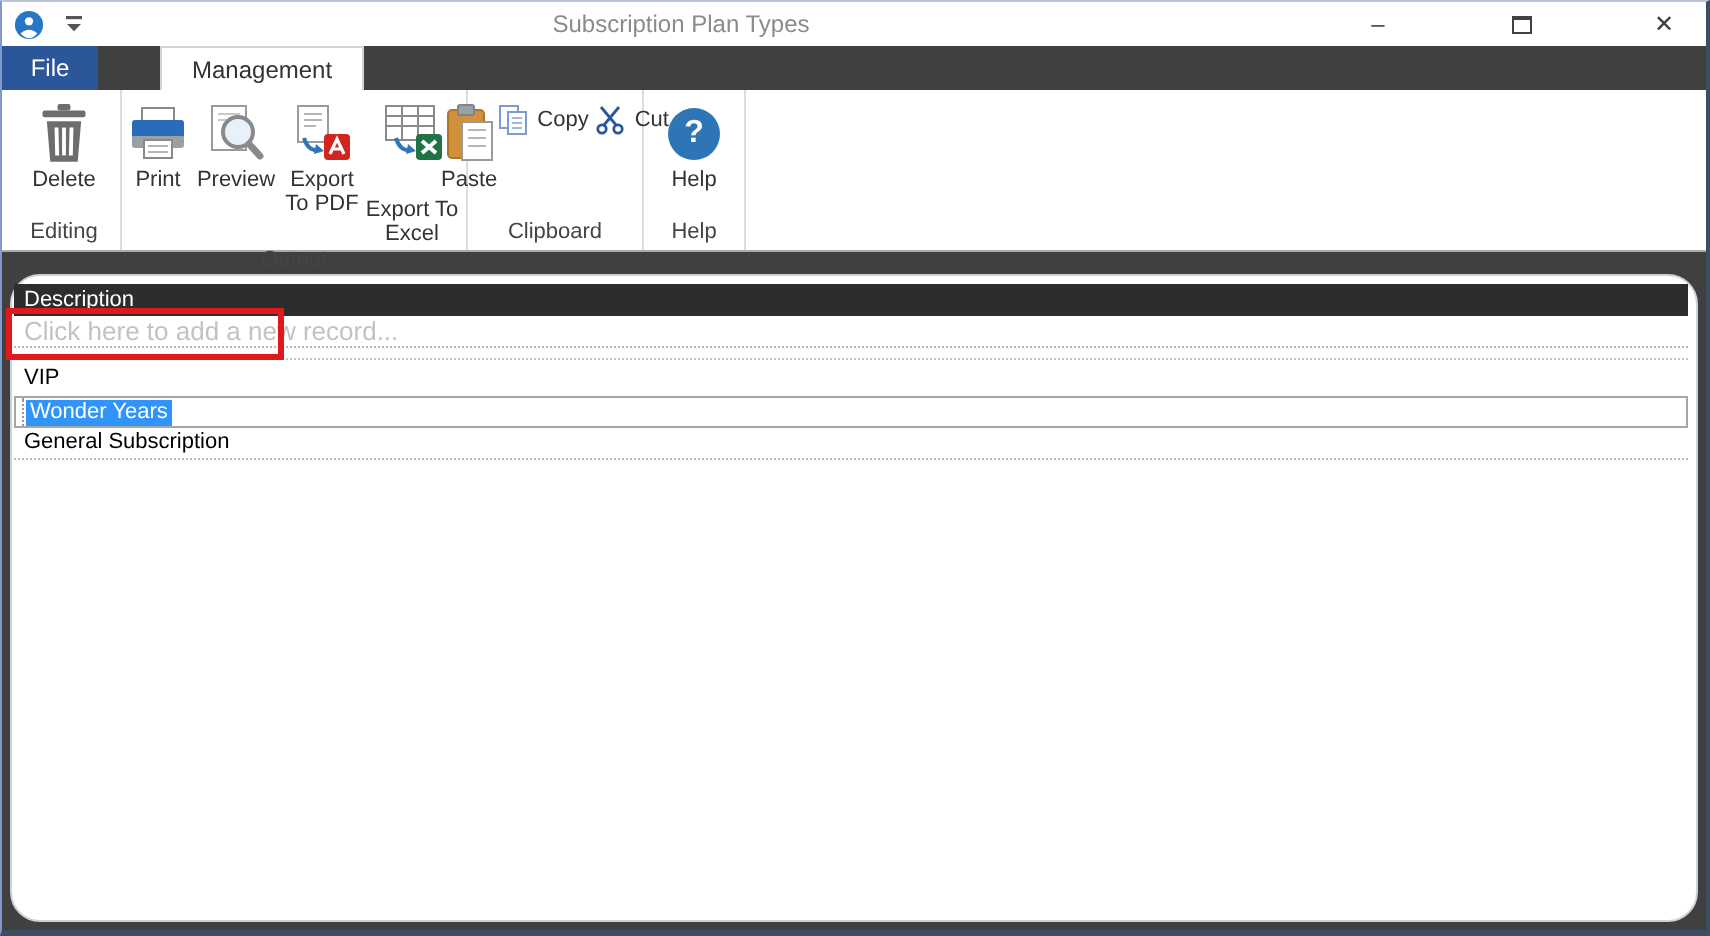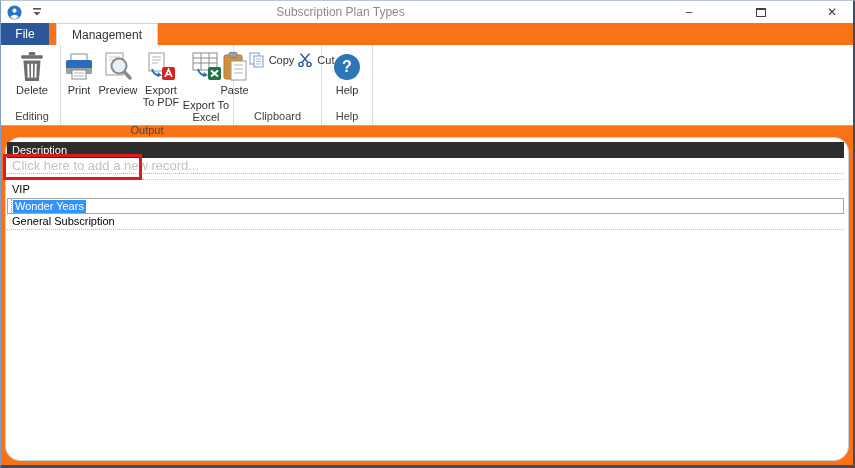--- a/index.html
+++ b/index.html
@@ -1,32 +1,32 @@
 <!DOCTYPE html>
 <html><head>
 <meta charset="utf-8">
 <style>
   * { margin:0; padding:0; box-sizing:border-box; }
   html,body { background:#e8e8e8; font-family:"Liberation Sans", sans-serif; }
   .window {
-    width:855px; height:468px; position:relative; background:#f97316;
+    width:855px; height:468px; position:relative; background:#404040;
     border-top:1px solid #b9c6da; border-left:1px solid #7e9bc9;
     border-right:2px solid #3e4d63; border-bottom:3px solid #3e4d63;
     overflow:hidden;
   }
   
   .titlebar { height:22px; display:flex; align-items:center; padding-left:6px; background:#fff; }
   .app-icon { width:15px; height:15px; flex:0 0 auto; cursor:default; }
   .qat { margin-left:9px; flex:0 0 auto; }
   .title { flex:1; text-align:center; color:#8b8b8b; font-size:12px; padding-right:40px; }
   .win-controls { display:flex; align-items:center; width:175px; justify-content:space-between; padding-right:10px; flex:0 0 auto; }
   .win-btn { width:22px; height:18px; display:flex; align-items:center; justify-content:center; color:#404040; font-size:12px; cursor:default; }
   .max-box { width:10px; height:9px; border:1px solid #404040; border-top:2px solid #404040; display:inline-block; }
   
-  .tabrow { height:22px; display:flex; align-items:stretch; }
+  .tabrow { height:22px; display:flex; align-items:stretch;gap:24px; }
   .tab-file { width:48px; background:#2b579a; color:#fff; font-size:12px; display:flex; align-items:center; justify-content:center; }
   .tab-active { margin-left:7px; padding:0 15px; background:#fff; border:1px solid #d5d5d5; border-bottom:none; color:#333; font-size:12px; display:flex; align-items:center; }
   
   .ribbon { height:81px; display:flex; align-items:stretch; padding-left:3px; border-bottom:1px solid #ababab; background:#fff; }
   .rgroup { display:flex; flex-direction:column; border-right:1px solid #dcdcdc; }
   .rgroup-buttons { flex:1; display:flex; align-items:flex-start; justify-content:center; padding-top:2px; }
   .rgroup-label { height:16px; text-align:center; font-size:11px; color:#444; line-height:14px; }
   .g-editing { width:57px; }
   .g-output { width:173px; }
   .g-clipboard { width:88px; }

